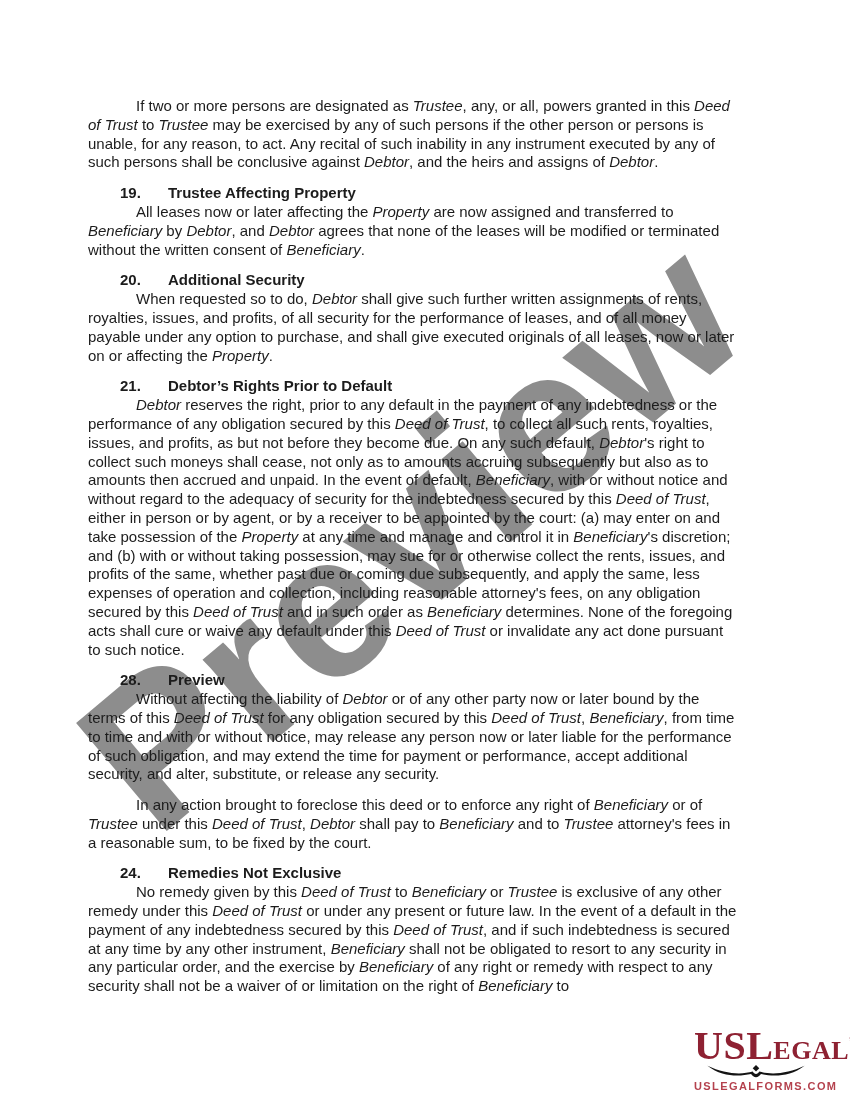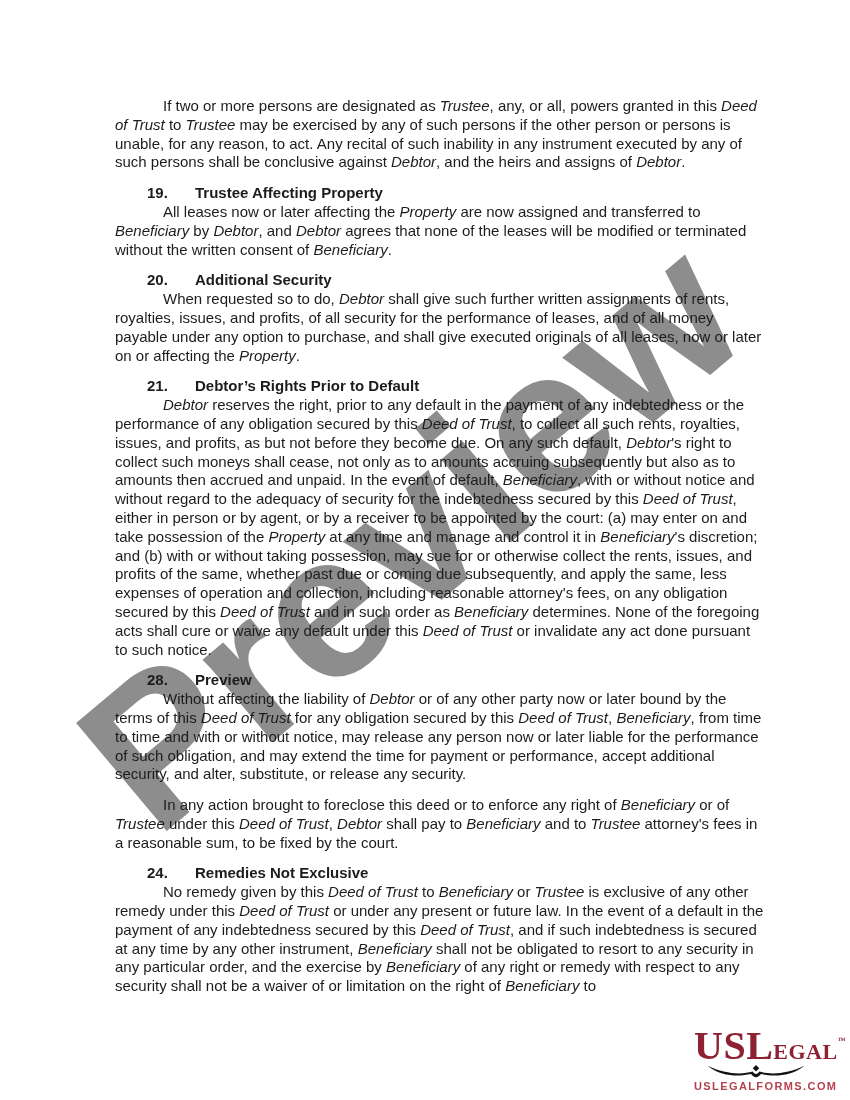--- a/index.html
+++ b/index.html
@@ -22,21 +22,21 @@
     font-size: 205px;
     font-weight: bold;
     color: #8d8d8d;
     white-space: nowrap;
     z-index: 1;
     letter-spacing: 1px;
     font-family: "Liberation Sans", sans-serif;
   }
   .content {
     position: absolute;
-    left: 115px; top: 97px;
+    left: 88px; top: 97px;
     width: 650px;
     z-index: 2;
     font-size: 15px;
     line-height: 18.8px;
   }
   .para { text-indent: 48px; }
   .sec { margin-top: 12px; }
   .heading { display: flex; font-weight: bold; margin-left: 32px; }
   .heading .num { width: 48px; flex: none; }
   i { font-style: italic; }
@@ -48,21 +48,21 @@
     z-index: 2;
   }
   .brand {
     font-family: "Liberation Serif", serif;
     font-weight: bold;
     color: #8e2132;
     white-space: nowrap;
     line-height: 1;
   }
   .brand .b1 { font-size: 40px; letter-spacing: 0.5px; }
-  .brand .b2 { font-size: 22px; letter-spacing: 0.5px; text-align: center; }
+  .brand .b2 { font-size: 26px; letter-spacing: 0.5px; text-align: center; }
   .brand .tm { font-size: 8px; vertical-align: 16px; }
   .wings { display: block; margin: -1px auto 0 auto; }
   .site {
     margin-top: 1px;
     font-size: 11px;
     font-weight: bold;
     letter-spacing: 1.4px;
     color: #b4414d;
     white-space: nowrap;
   }

